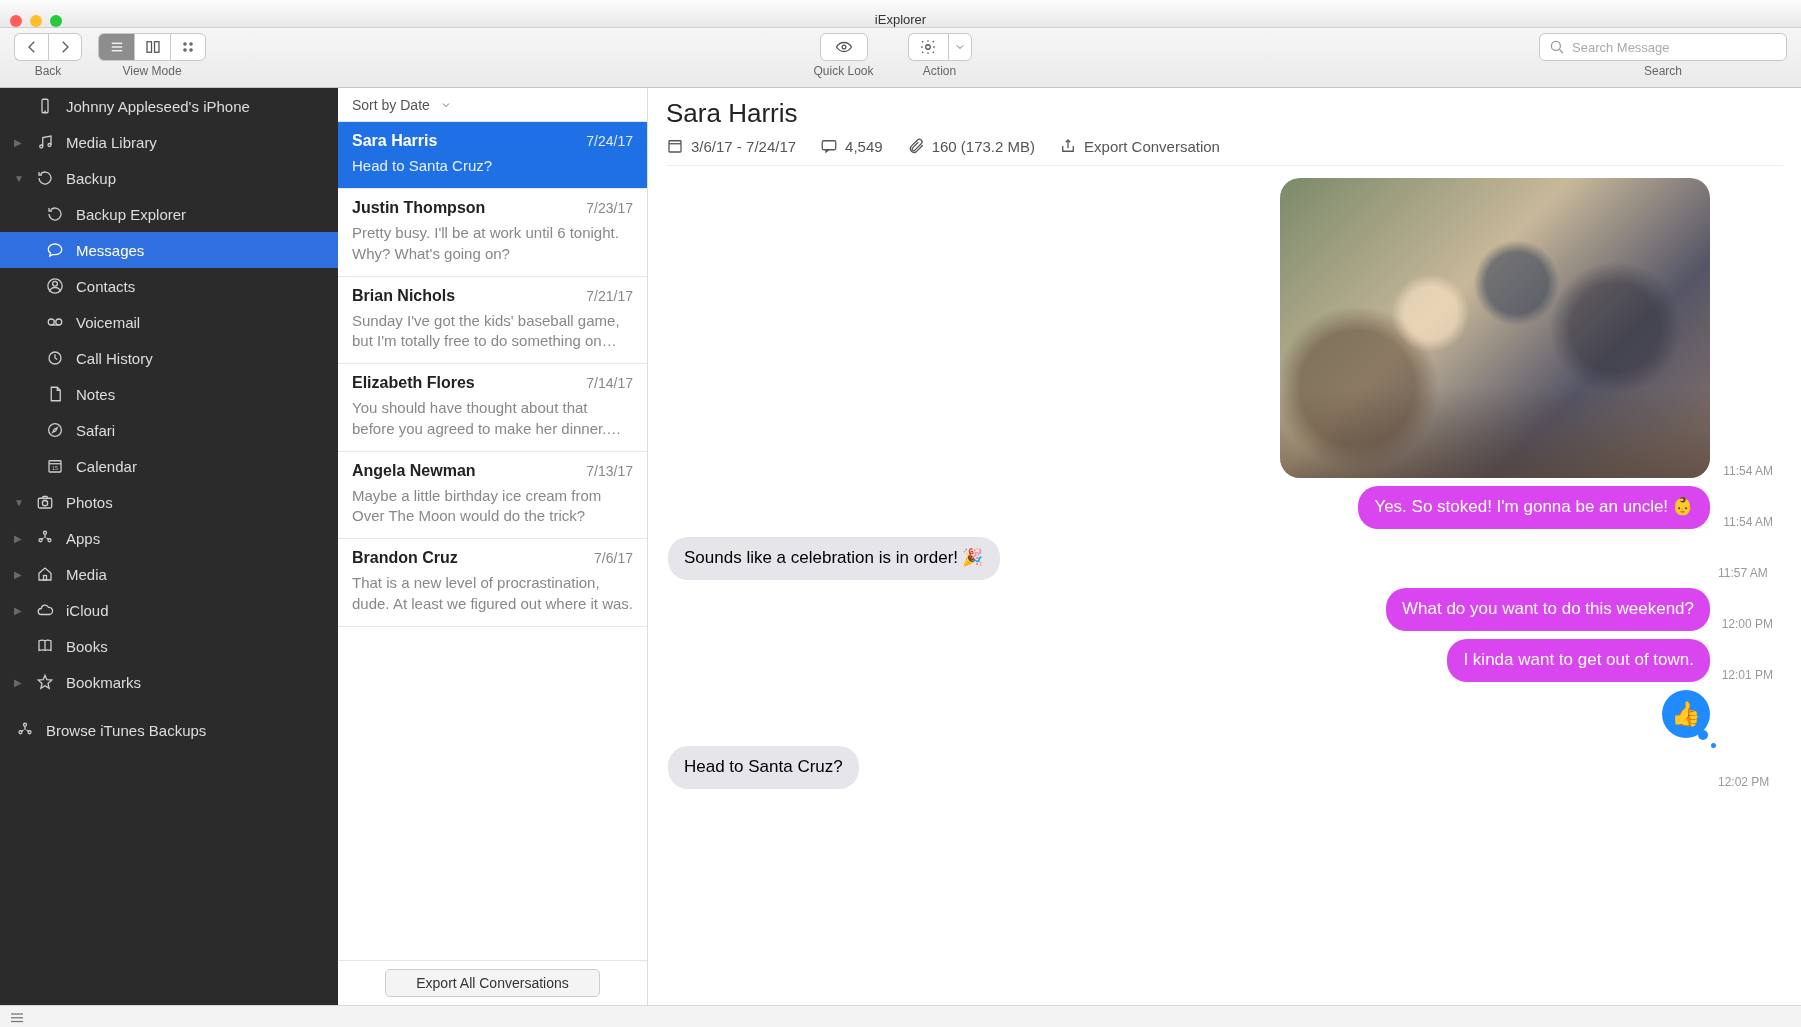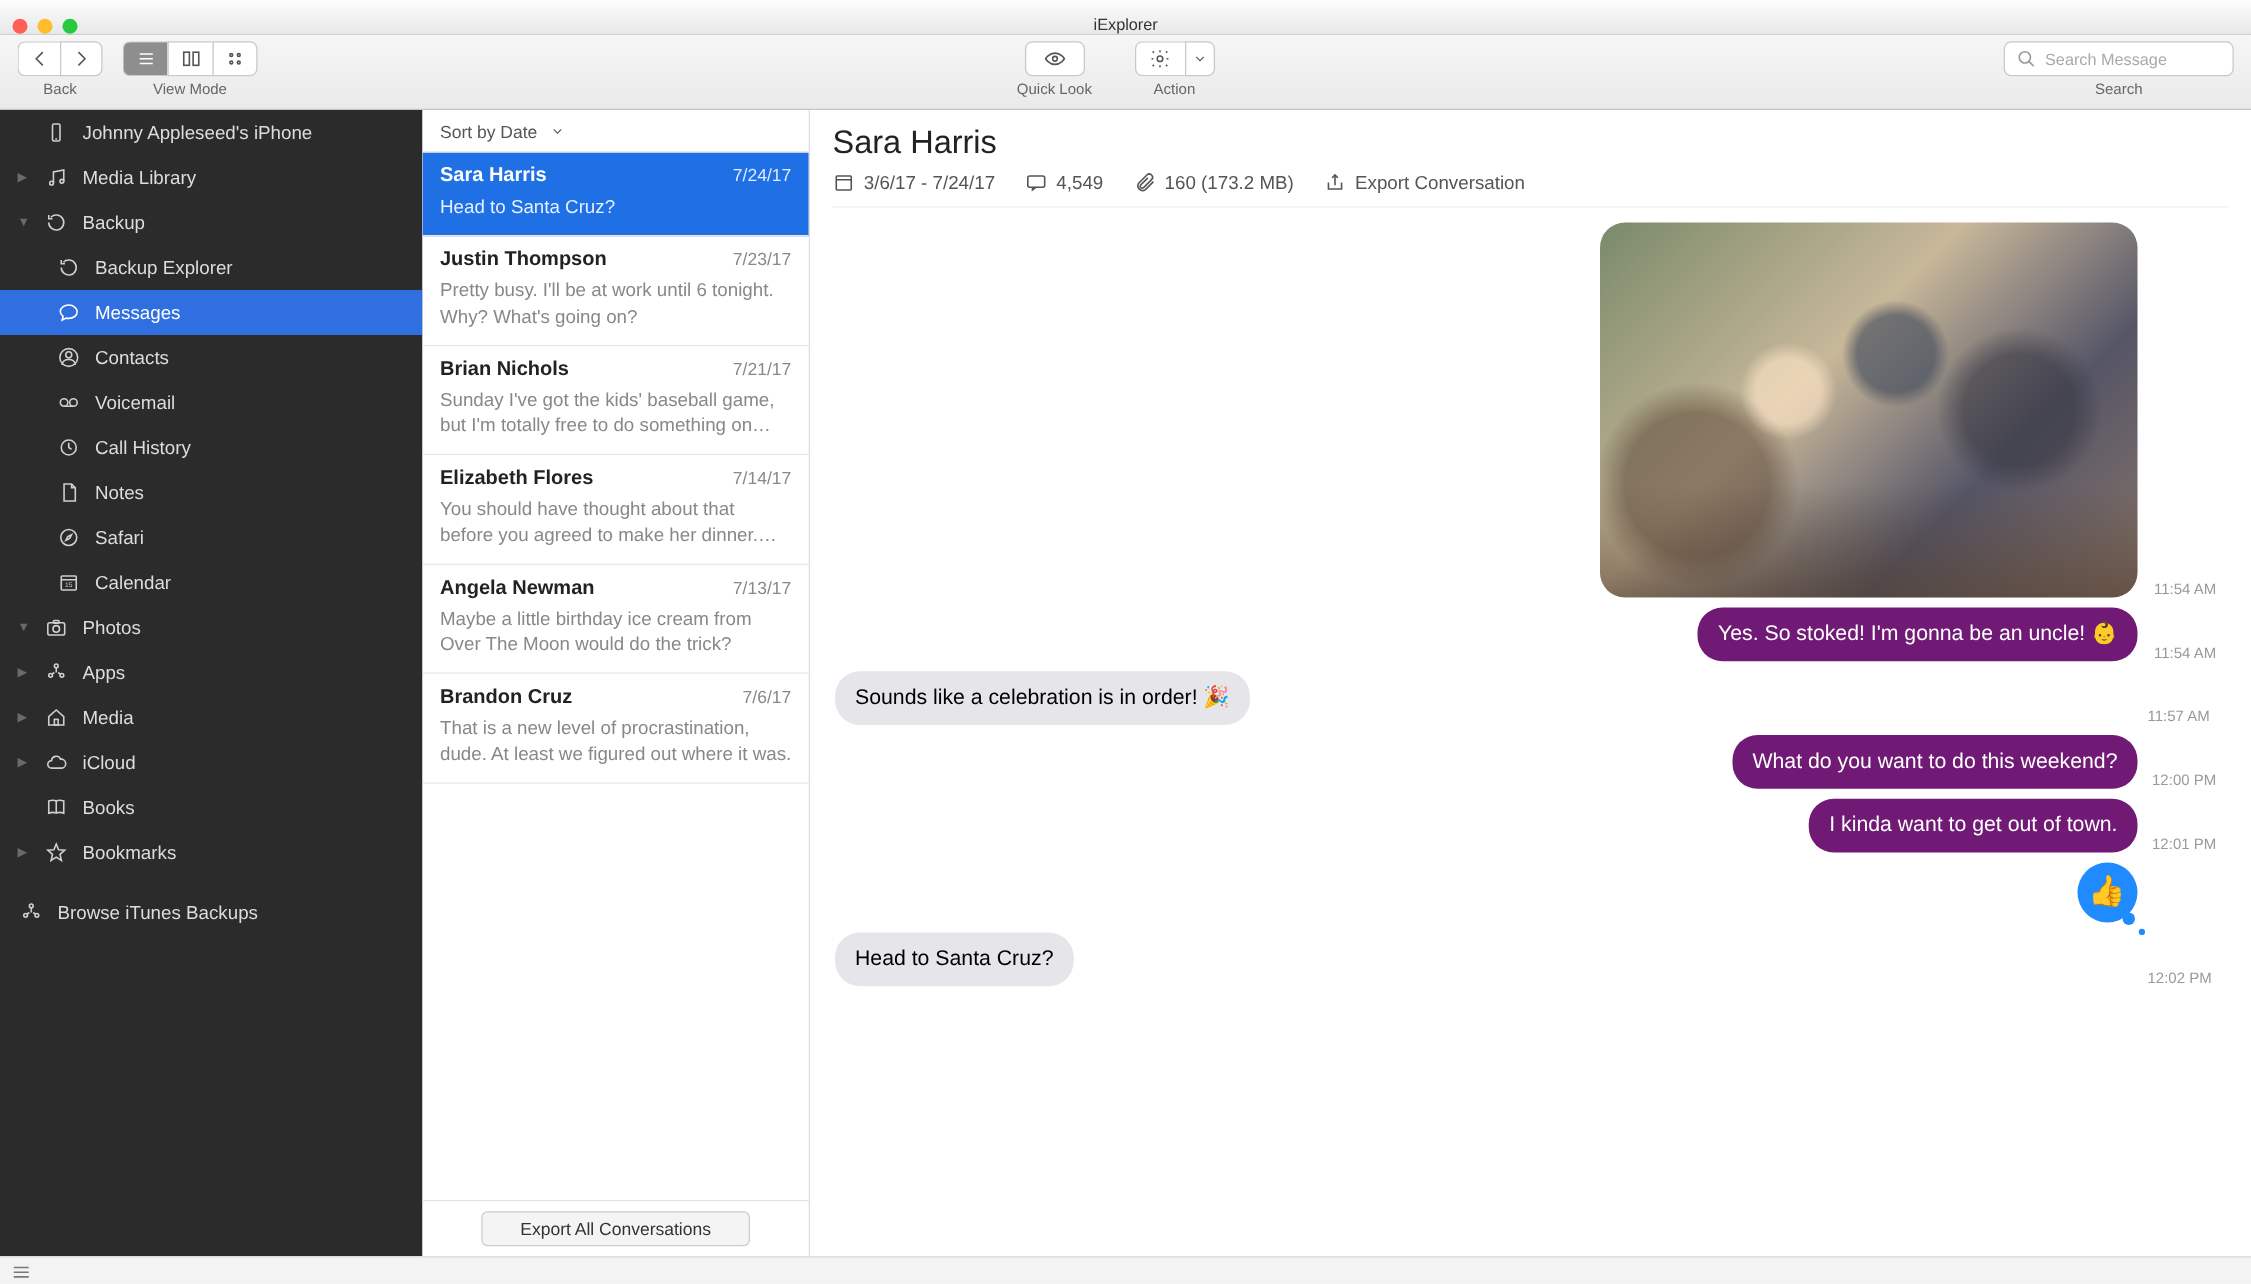--- a/index.html
+++ b/index.html
@@ -21,21 +21,21 @@
   .tb-pill.l { border-radius:6px 0 0 6px; border-right:none; width:34px; }
   .tb-pill.r { border-radius:0 6px 6px 0; width:34px; }
   .tb-pill.solo { border-radius:6px; width:48px; }
   .tb-pill.seg { width:36px; border-right:none; }
   .tb-pill.seg.first{border-radius:6px 0 0 6px;}
   .tb-pill.seg.last{border-radius:0 6px 6px 0; border-right:1px solid #c8c8c8;}
   .tb-pill.seg.active { background:#8e8e8e; color:#fff; }
   .tb-label { font-size:12px; color:#666; margin-top:3px; }
   .tb-center { position:absolute; left:50%; transform:translateX(-50%); display:flex; gap:18px; }
   .tb-right { margin-left:auto; display:flex; flex-direction:column; align-items:center; }
-  .search { height:28px; width:184px; border:1px solid #c8c8c8; border-radius:6px; background:#fff; display:flex; align-items:center; padding:0 8px; color:#999; }
+  .search { height:28px; width:248px; border:1px solid #c8c8c8; border-radius:6px; background:#fff; display:flex; align-items:center; padding:0 8px; color:#999; }
   .search svg { margin-right:6px; }
   .search input { border:none; outline:none; font-size:13px; width:100%; color:#333; background:transparent; }
   .search input::placeholder { color:#aaa; }
 
   
   .main { flex:1; display:flex; overflow:hidden; min-height:0; }
 
   
   .sidebar { width:338px; background:#2b2b2b; color:#ddd; overflow-y:auto; font-size:15px; }
   .side-item { display:flex; align-items:center; height:36px; padding:0 14px; cursor:default; gap:10px; }
@@ -64,21 +64,21 @@
   .pane-head { padding:10px 18px 0 18px; }
   .pane-title { font-size:26px; font-weight:400; color:#222; margin-bottom:8px; }
   .pane-meta { display:flex; align-items:center; gap:24px; font-size:15px; color:#444; padding-bottom:10px; border-bottom:1px solid #eee; }
   .pane-meta .mi { display:flex; align-items:center; gap:7px; color:#555; }
   .pane-meta .mi.clk { cursor:default; }
   .pane-body { flex:1; overflow-y:auto; padding:12px 20px 16px 20px; }
   .msg-row { display:flex; align-items:flex-end; margin-bottom:8px; }
   .msg-row.out { justify-content:flex-end; }
   .bubble { max-width:62%; padding:10px 16px; border-radius:20px; font-size:17px; line-height:1.35; position:relative; }
   .bubble.in { background:#e5e5ea; color:#000; }
-  .bubble.out { background:#701a75; color:#fff; }
+  .bubble.out { background:#d946ef; color:#fff; }
   .msg-time { font-size:12px; color:#999; margin:0 8px; min-width:55px; text-align:right; }
   .msg-row.in .msg-time { order:2; text-align:left; margin-left:auto; }
   .img-bubble { width:430px; height:300px; border-radius:20px; background:linear-gradient(135deg,#7a8a6a,#c8b89a 40%,#556 70%,#88756a); position:relative; overflow:hidden; }
   .img-bubble::after{content:"";position:absolute;inset:0;background:
      radial-gradient(circle at 35% 45%, rgba(255,230,200,0.6) 0 8%, transparent 12%),
      radial-gradient(circle at 55% 35%, rgba(60,70,90,0.6) 0 10%, transparent 14%),
      radial-gradient(circle at 78% 50%, rgba(50,50,60,0.5) 0 12%, transparent 18%),
      radial-gradient(circle at 18% 70%, rgba(90,70,55,0.55) 0 14%, transparent 20%),
      linear-gradient(transparent 70%, rgba(80,60,45,0.6) 100%);
   }

